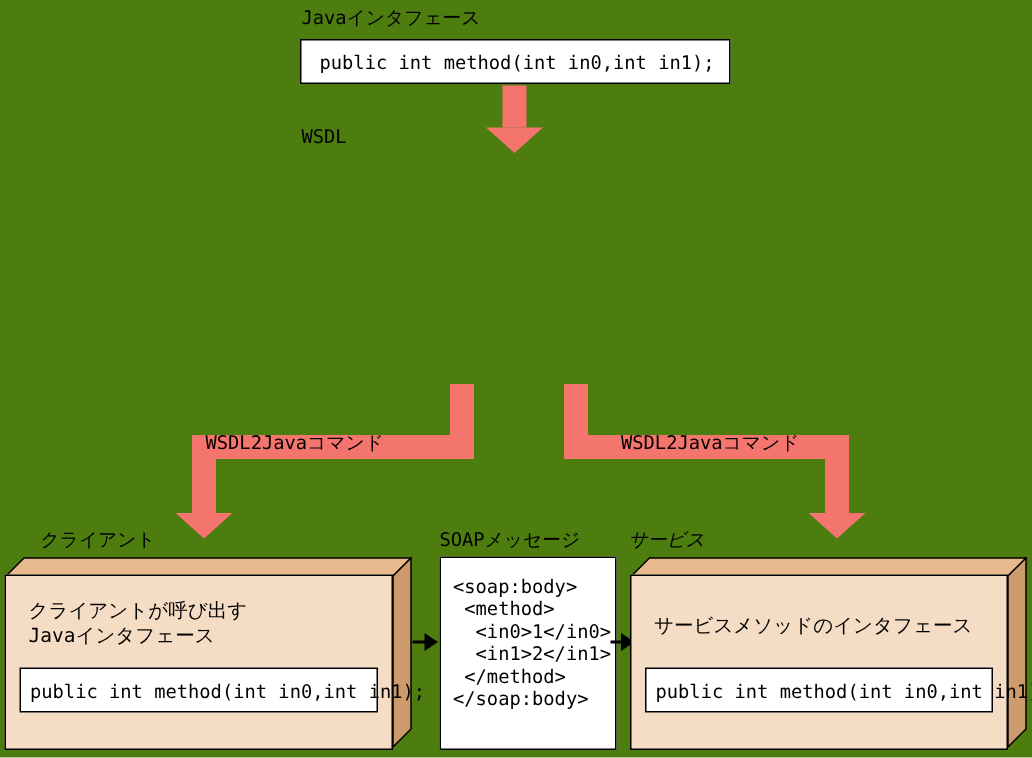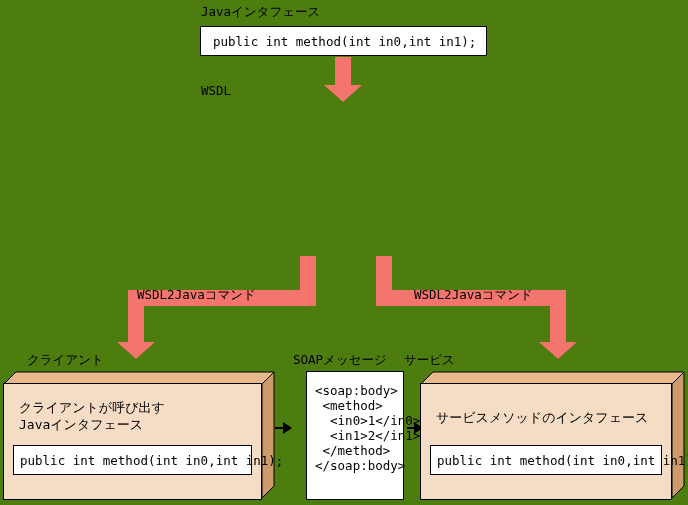--- a/index.html
+++ b/index.html
@@ -139,21 +139,21 @@
   <div class="fat-shaft" style="left:376px; top:290px; width:190px; height:16px;"></div>
   <div class="fat-shaft" style="left:550px; top:290px; width:16px; height:52px;"></div>
   <div class="fat-head-down" style="left:539px; top:342px;"></div>
 
   <div class="label" style="left:414px; top:288px;">WSDL2Javaコマンド</div>
 
   <div class="label" style="left:5px; top:353px;margin-left:22px;">クライアント</div>
 
   <div class="label" style="left:293px; top:353px;">SOAPメッセージ</div>
 
-  <div class="label" style="left:404px; top:353px;">サービス</div>
+  <div class="label" style="left:419px; top:353px;font-style:italic;">サービス</div>
 
   <div class="box3d" style="left:3px; top:371px; width:305px; height:129px;">
 
     <svg style="position:absolute; left:0; top:0;" width="272" height="14">
       <polygon points="1,13 13,1 271,1 259,13" fill="#e8b98c" stroke="#000000" stroke-width="1"></polygon>
     </svg>
 
     <svg style="position:absolute; left:258px; top:0;" width="14" height="129">
       <polygon points="1,13 13,1 13,115 1,127" fill="#cd9a6b" stroke="#000000" stroke-width="1"></polygon>
     </svg>
@@ -164,21 +164,21 @@
 Javaインタフェース</div>
 
     <div class="inner-code" style="left:10px; top:74px; width:239px; height:30px;">
       <pre>public int method(int in0,int in1);</pre>
     </div>
   </div>
 
   <div class="sm-shaft" style="left:275px; top:427px; width:10px;"></div>
   <div class="sm-head-right" style="left:283px; top:422px;"></div>
 
-  <div class="codebox" style="left:306px; top:371px; width:98px; height:129px;">
+  <div class="codebox" style="left:293px; top:371px; width:118px; height:129px;">
     <pre style="padding:11px 0 0 8px;">&lt;soap:body&gt;
  &lt;method&gt;
   &lt;in0&gt;1&lt;/in0&gt;
   &lt;in1&gt;2&lt;/in1&gt;
  &lt;/method&gt;
 &lt;/soap:body&gt;</pre>
   </div>
 
   <div class="sm-shaft" style="left:407px; top:427px; width:10px;"></div>
   <div class="sm-head-right" style="left:414px; top:422px;"></div>

